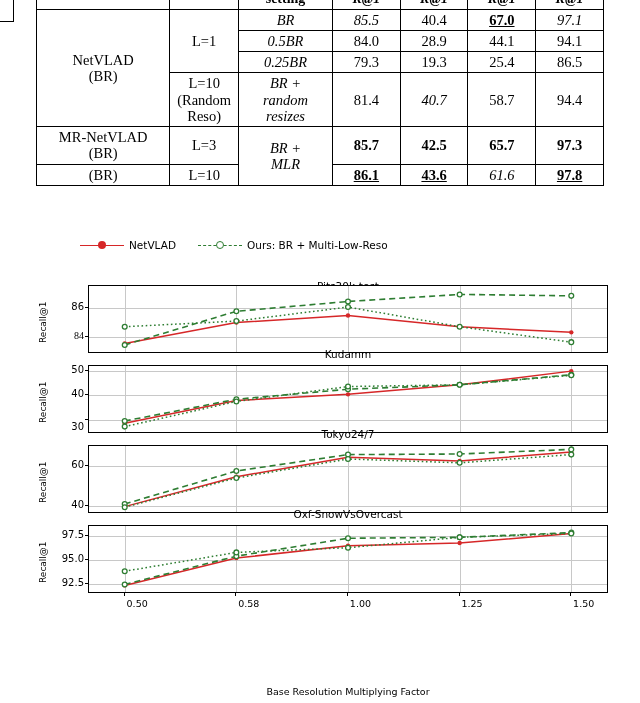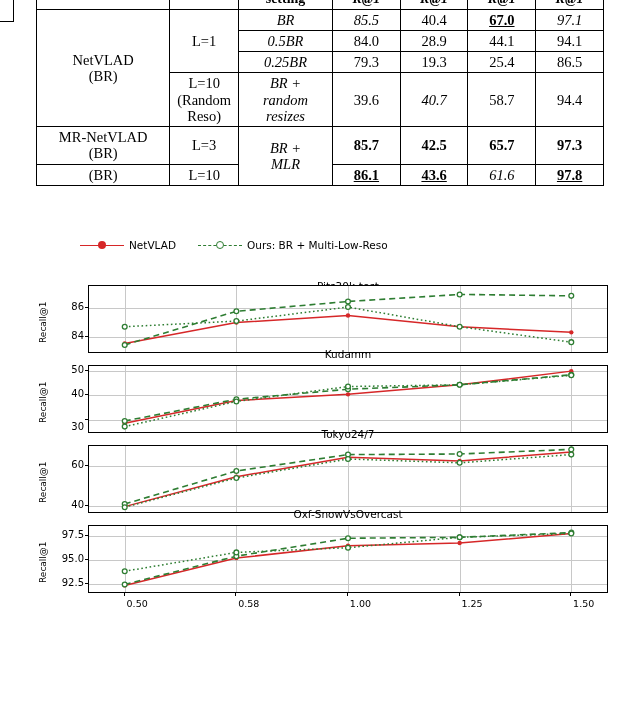--- a/index.html
+++ b/index.html
@@ -199,21 +199,21 @@
         <td class="it">0.25BR</td>
         <td>79.3</td>
         <td>19.3</td>
         <td>25.4</td>
         <td>86.5</td>
       </tr>
 
       <tr>
         <td>L=10<br>(Random<br>Reso)</td>
         <td class="it"><i>BR</i> +<br>random<br>resizes</td>
-        <td>39.6</td>
+        <td>81.4</td>
         <td class="it">40.7</td>
         <td>58.7</td>
         <td>94.4</td>
       </tr>
 
       <tr>
         <td>MR-NetVLAD<br>(BR)</td>
         <td>L=3</td>
         <td rowspan="2" class="it"><i>BR</i> +<br>MLR</td>
         <td class="bd">85.7</td>
@@ -273,21 +273,21 @@
           <circle cx="370.64" cy="8.43" r="2.4" fill="#ffffff" stroke="#2e7d32" stroke-width="1.3"></circle>
           <circle cx="482.28" cy="9.83" r="2.4" fill="#ffffff" stroke="#2e7d32" stroke-width="1.3"></circle>
           <polyline points="35.72,40.72 147.36,35.11 259.00,21.06 370.64,40.72 482.28,56.17" fill="none" stroke="#2e7d32" stroke-width="1.5" stroke-dasharray="1.6,2.6"></polyline>
           <circle cx="35.72" cy="40.72" r="2.4" fill="#ffffff" stroke="#2e7d32" stroke-width="1.3"></circle>
           <circle cx="147.36" cy="35.11" r="2.4" fill="#ffffff" stroke="#2e7d32" stroke-width="1.3"></circle>
           <circle cx="259.00" cy="21.06" r="2.4" fill="#ffffff" stroke="#2e7d32" stroke-width="1.3"></circle>
           <circle cx="370.64" cy="40.72" r="2.4" fill="#ffffff" stroke="#2e7d32" stroke-width="1.3"></circle>
           <circle cx="482.28" cy="56.17" r="2.4" fill="#ffffff" stroke="#2e7d32" stroke-width="1.3"></circle>
         </svg>
       </div>
-      <div class="ytick" style="top: 329.553px; left: 46px; width: 38px;">84</div>
+      <div class="ytick" style="top: 329.553px; left: 46px; width: 38px; font-family: Liberation Serif, serif;">84</div>
       <div class="tickmark" style="left: 85px; top: 335.553px; width: 3px; height: 1px;"></div>
       <div class="ytick" style="top: 301.468px; left: 46px; width: 38px;">86</div>
       <div class="tickmark" style="left: 85px; top: 307.468px; width: 3px; height: 1px;"></div>
       <div class="ylab" style="left: 38px; top: 343px;">Recall@1</div>
       <div class="panel-title" style="top: 348px;">Kudamm</div>
       <div class="plot" style="top: 365px; height: 68px;">
         <div class="grid-v" style="left: 35.7241px;"></div>
         <div class="grid-v" style="left: 147.362px;"></div>
         <div class="grid-v" style="left: 259px;"></div>
         <div class="grid-v" style="left: 370.638px;"></div>
@@ -401,14 +401,15 @@
       <div class="xtick" style="left: 211.362px; top: 598px; width: 48px;">0.58</div>
       <div class="tickmark" style="left: 235.362px; top: 593px; width: 1px; height: 3px;"></div>
       <div class="xtick" style="left: 323px; top: 598px; width: 48px;">1.00</div>
       <div class="tickmark" style="left: 347px; top: 593px; width: 1px; height: 3px;"></div>
       <div class="xtick" style="left: 434.638px; top: 598px; width: 48px;">1.25</div>
       <div class="tickmark" style="left: 458.638px; top: 593px; width: 1px; height: 3px;"></div>
       <div class="xtick" style="left: 546.276px; top: 598px; width: 48px;">1.50</div>
       <div class="tickmark" style="left: 570.276px; top: 593px; width: 1px; height: 3px;"></div>
     </div>
 
+  <div class="xlabel" style="top: 686px;">Base Resolution Multiplying Factor</div>
 
 </div>
 
 </body></html>

